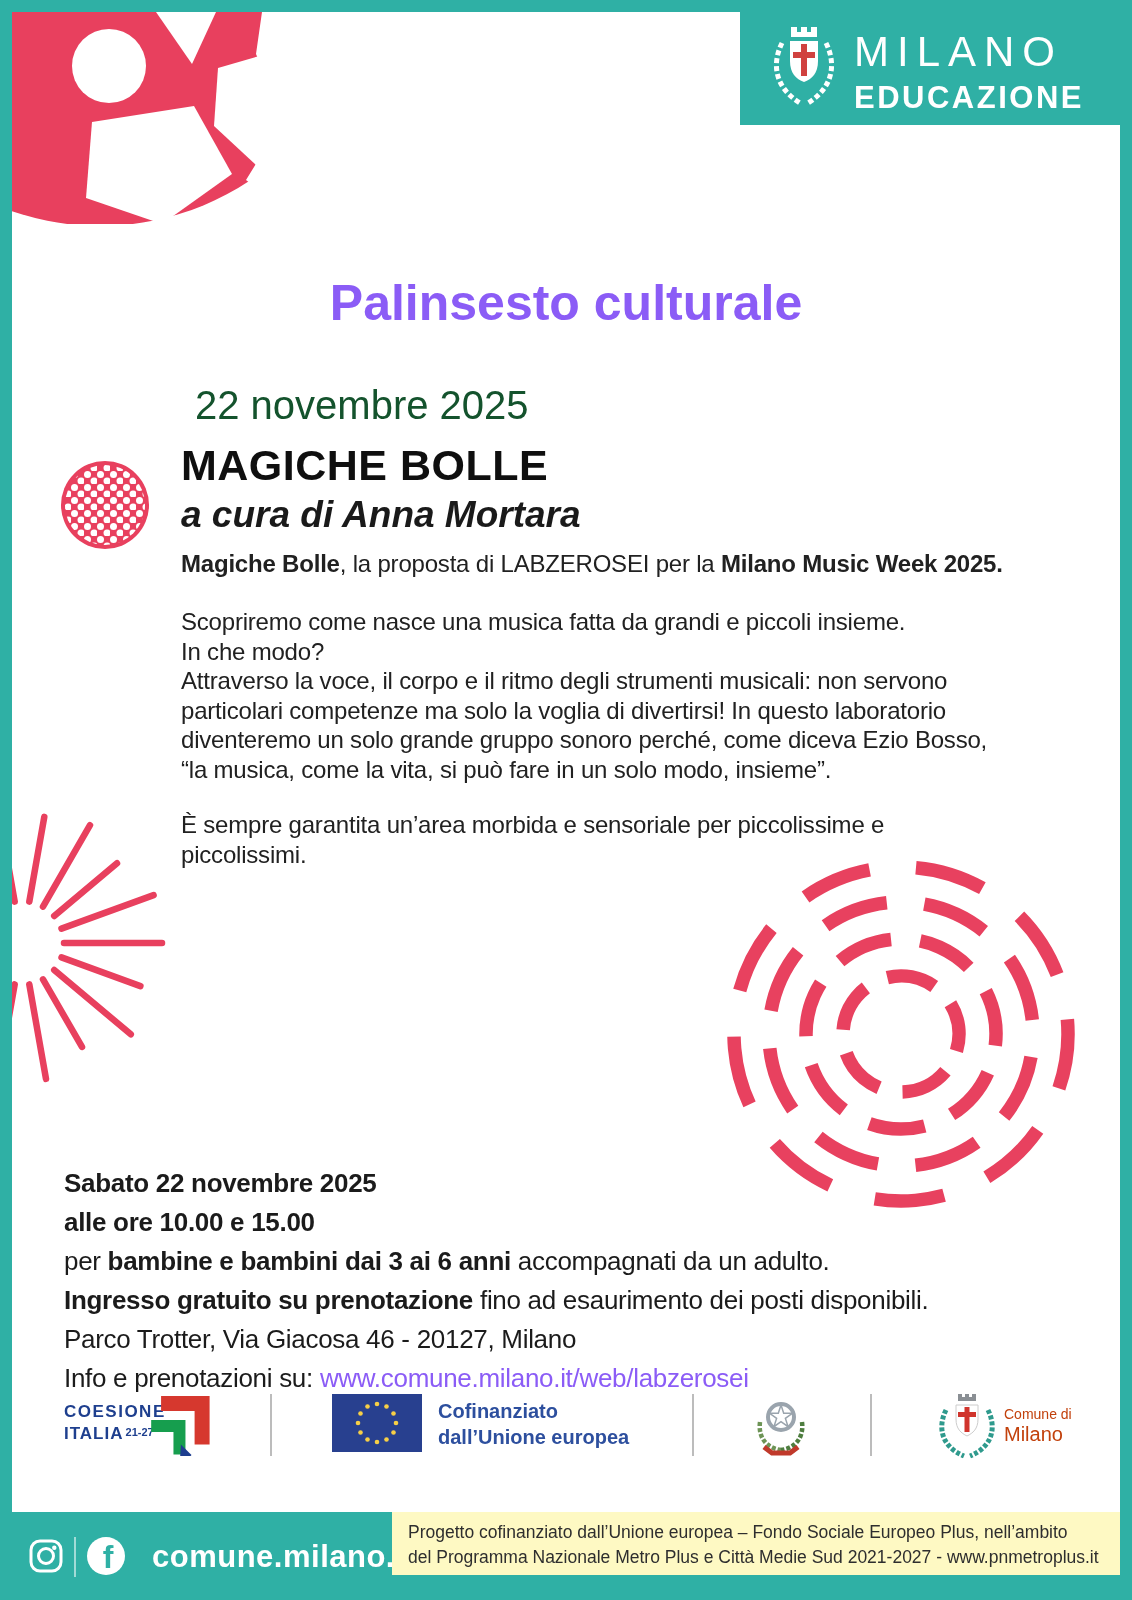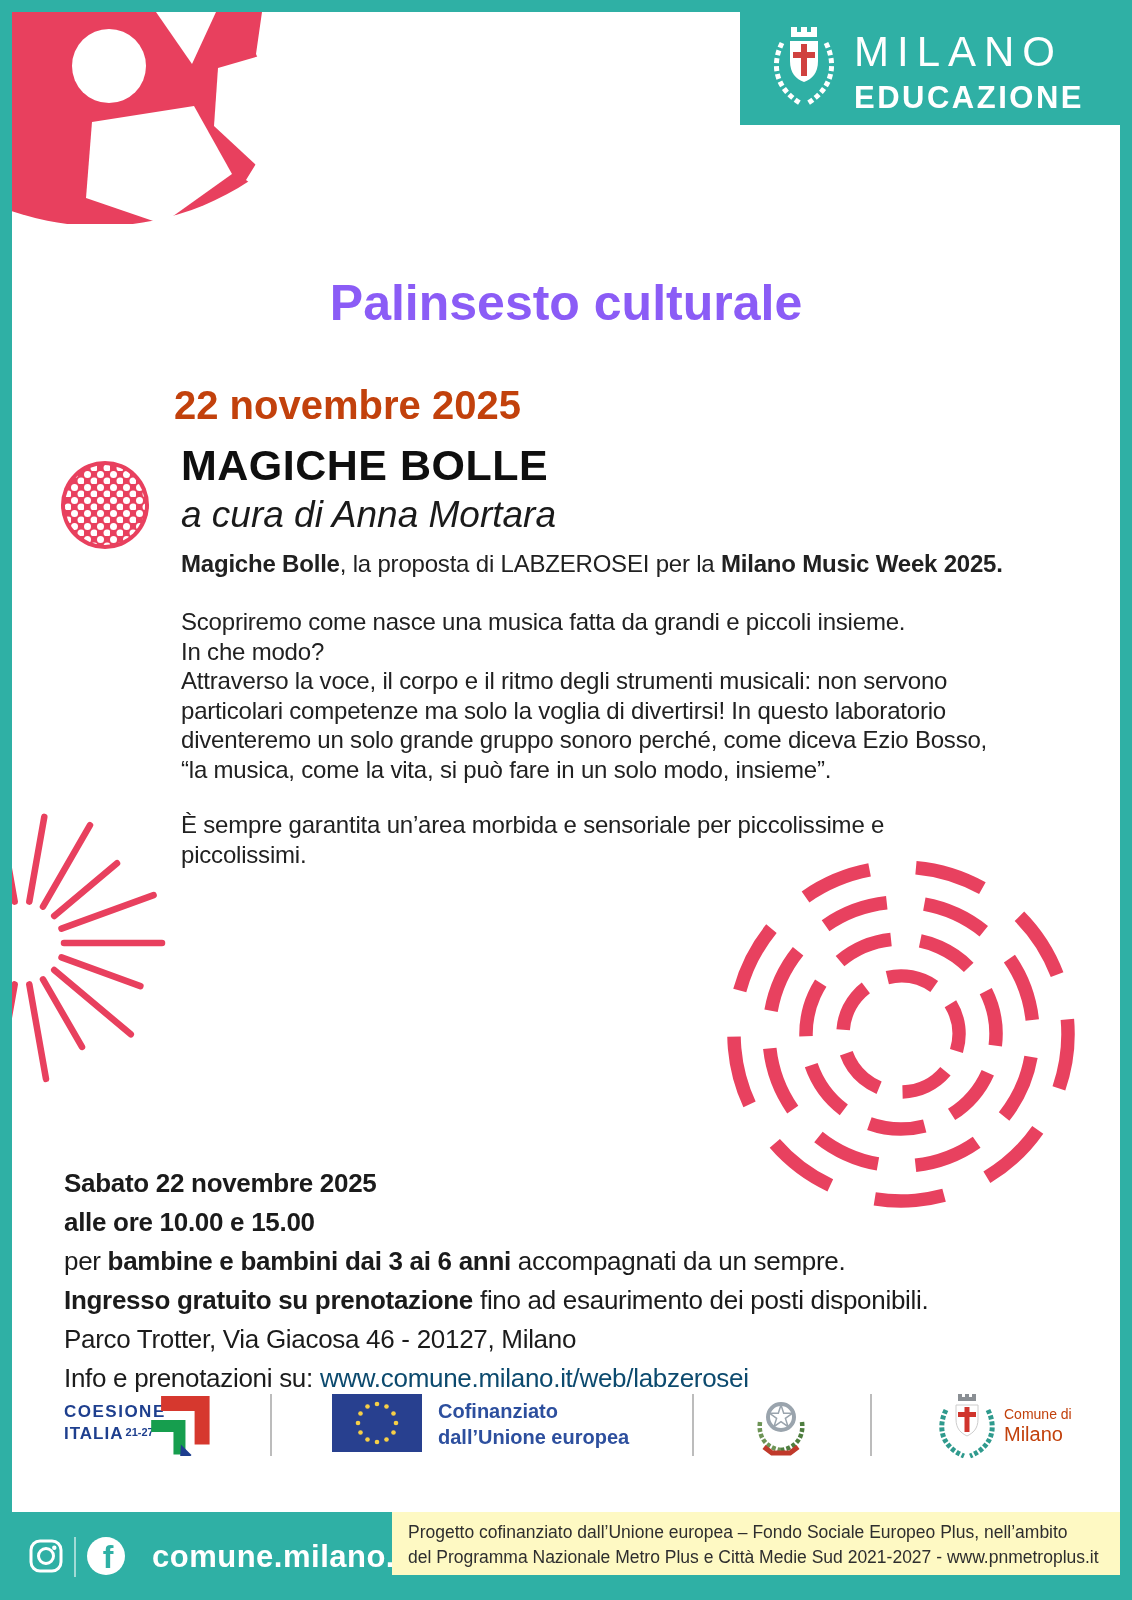--- a/index.html
+++ b/index.html
@@ -16,31 +16,31 @@
   #header-block{left:740px;top:12px;width:380px;height:113px;}
   #crest{left:28px;top:11px;}
   #brand1{left:114px;top:16px;font-size:42px;color:#fff;font-weight:400;letter-spacing:8px;}
   #brand2{left:114px;top:68px;font-size:31px;color:#fff;font-weight:700;letter-spacing:2.5px;}
   
   #main-title{left:0;top:150px;width:1132px;text-align:center;font-size:134px;line-height:1;
               font-weight:700;letter-spacing:-5px;color:#161616;white-space:nowrap;}
   .title-oval{display:inline-block;width:57px;height:94px;border-radius:50%;background:#e8405e;margin:0 8px 0 10px;}
   #subtitle{left:0;top:274px;width:1132px;text-align:center;font-size:50px;color:#8b5cf6;font-weight:bold;}
   
-  #event-date{left:174px;top:383px;font-size:40px;font-weight:700;color:#c2410c;}
+  #event-date{left:195px;top:383px;font-size:40px;font-weight:400;color:#14532d;}
   #event-title{left:181px;top:441px;font-size:43px;font-weight:700;color:#0f0f0f;letter-spacing:.5px;}
-  #event-curator{left:181px;top:494px;font-size:37px;font-weight:400;font-style:italic;color:#1a1a1a;}
+  #event-curator{left:181px;top:494px;font-size:37px;font-weight:700;font-style:italic;color:#1a1a1a;}
   #event-intro{left:181px;top:550px;font-size:24px;letter-spacing:-.2px;color:#212121;white-space:nowrap;}
   #event-body1,#event-body2{left:181px;width:950px;font-size:24px;line-height:29.5px;
         letter-spacing:-.2px;color:#212121;white-space:pre-line;}
   #event-body1{top:607px;}
   #event-body2{top:810px;}
   
   #details{left:64px;top:1164px;font-size:26px;line-height:39px;color:#1b1b1b;letter-spacing:-.3px;}
-  .link{color:#0c4a6e;margin-top:32px;}
+  .link{color:#8b5cf6;margin-top:32px;}
   
   #coesione-text{left:64px;top:1402px;color:#1e3f8e;font-weight:700;line-height:20px;}
   #coesione-text .l1{font-size:17px;letter-spacing:1.5px;}
   #coesione-text .l2{font-size:17px;letter-spacing:1px;}
   #coesione-text .small{font-size:11px;vertical-align:3px;margin-left:2px;letter-spacing:0;margin-top:44px;}
   #coesione-arrows{left:148px;top:1392px;}
   .pdiv{position:absolute;width:2px;height:62px;background:#bcbcbc;top:1394px;}
   #pdiv1{left:270px;}#pdiv2{left:692px;}#pdiv3{left:870px;}
   #eu-flag{left:332px;top:1394px;}
   #eu-text{left:438px;top:1398px;font-size:20px;font-weight:700;color:#2d4f9e;line-height:26px;}
@@ -142,21 +142,21 @@
       <circle cx="176" cy="176" r="58" stroke-dasharray="49 23.9" transform="rotate(40 176 176)"></circle>
       <circle cx="176" cy="176" r="95" stroke-dasharray="56 29.3" transform="rotate(24 176 176)"></circle>
       <circle cx="176" cy="176" r="132" stroke-dasharray="66 37.7" transform="rotate(10 176 176)"></circle>
       <circle cx="176" cy="176" r="167" stroke-dasharray="70 46.6" transform="rotate(-5 176 176)"></circle>
     </g>
   </svg>
 
   <div id="details" class="abs">
     <div><span style="font-weight: 700;">Sabato 22 novembre 2025</span></div>
     <div><span style="font-weight: 700;">alle ore 10.00 e 15.00</span></div>
-    <div><span>per </span><span style="font-weight: 700;">bambine e bambini dai 3 ai 6 anni</span><span> accompagnati da un sempre.</span></div>
+    <div><span>per </span><span style="font-weight: 700;">bambine e bambini dai 3 ai 6 anni</span><span> accompagnati da un adulto.</span></div>
     <div><span style="font-weight: 700;">Ingresso gratuito su prenotazione</span><span> fino ad esaurimento dei posti disponibili.</span></div>
     <div><span>Parco Trotter, Via Giacosa 46 - 20127, Milano</span></div>
     <div><span>Info e prenotazioni su: </span><span class="link">www.comune.milano.it/web/labzerosei</span></div>
   </div>
 
   <div id="coesione-text" class="abs">
     <div class="l1">COESIONE</div>
     <div class="l2"><span>ITALIA</span><span class="small">21-27</span></div>
   </div>
   <svg id="coesione-arrows" class="abs" width="70" height="64" viewBox="0 0 70 64">

